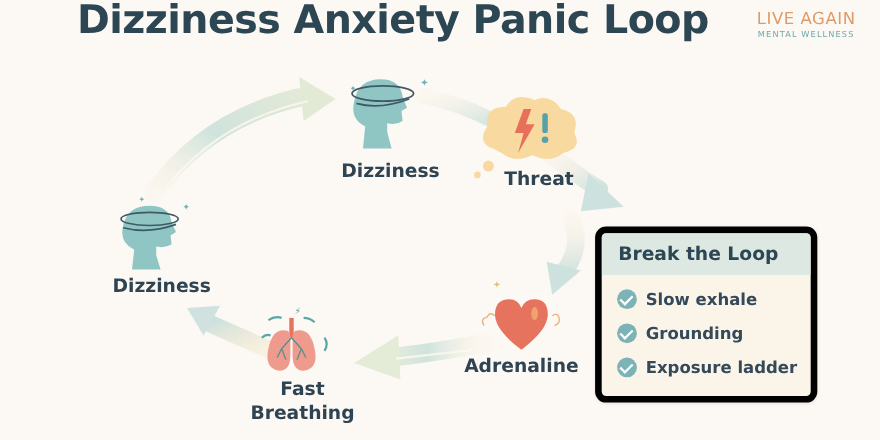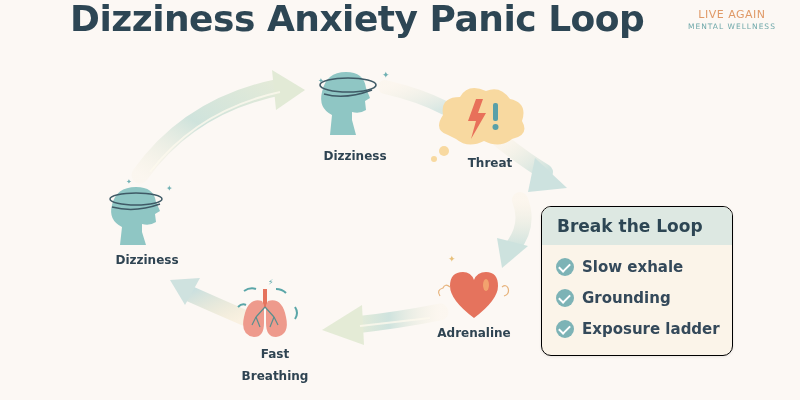--- a/index.html
+++ b/index.html
@@ -1,26 +1,26 @@
 <!DOCTYPE html>
 <html><head>
 <meta charset="utf-8">
 <style>
   html, body { margin:0; padding:0; }
   body { width:800px; height:400px; background:#fcf8f4; overflow:hidden; position:relative;
          font-family:"DejaVu Sans", sans-serif; color:#2f4452; }
   .title { position:absolute; left:70px; top:-2px; font-size:36px; font-weight:bold; color:#2d4654;
            letter-spacing:-0.5px; white-space:nowrap; }
   .brand { position:absolute; left:688px; top:8px; text-align:center; }
-  .brand-main { font-size:11px; color:#e09a68; letter-spacing:0.5px; white-space:nowrap; }
+  .brand-main { font-size:15px; color:#e09a68; letter-spacing:0.5px; white-space:nowrap; }
   .brand-sub { font-size:7.5px; color:#6fa8aa; letter-spacing:1px; font-weight:normal; white-space:nowrap; margin-top:1px; }
   svg.art { position:absolute; left:0; top:0; }
-  .label { position:absolute; font-size:12px; font-weight:bold; color:#2f4452; text-align:center; white-space:nowrap; line-height:22px; }
+  .label { position:absolute; font-size:17px; font-weight:bold; color:#2f4452; text-align:center; white-space:nowrap; line-height:22px; }
   .panel { position:absolute; left:541px; top:206px; width:190px; height:148px; border-radius:10px;
-           background:#fbf4e9; border:1px solid #000000; box-shadow:0 1px 3px rgba(0,0,0,0.08); overflow:hidden; }
+           background:#fbf4e9; border:6px solid #000000; box-shadow:0 1px 3px rgba(0,0,0,0.08); overflow:hidden; }
   .panel-head { height:38px; background:#dde8e2; padding-left:15px; font-size:17px; font-weight:bold; color:#2d4654; line-height:38px; }
   .panel-item { display:flex; align-items:flex-end; height:31px; padding-left:14px; font-size:15px; font-weight:bold; color:#34495a; }
   .panel-item:first-of-type { margin-top:6px; }
   .check { width:18px; height:18px; border-radius:50%; background:#7db3b6; margin-right:8px; position:relative; flex:none; }
   .check::after { content:""; position:absolute; left:5px; top:3px; width:5px; height:9px; border:solid #fff; border-width:0 2px 2px 0; transform:rotate(45deg); }
 </style>
 </head>
 <body>
 
 <div class="title">Dizziness Anxiety Panic Loop</div>

